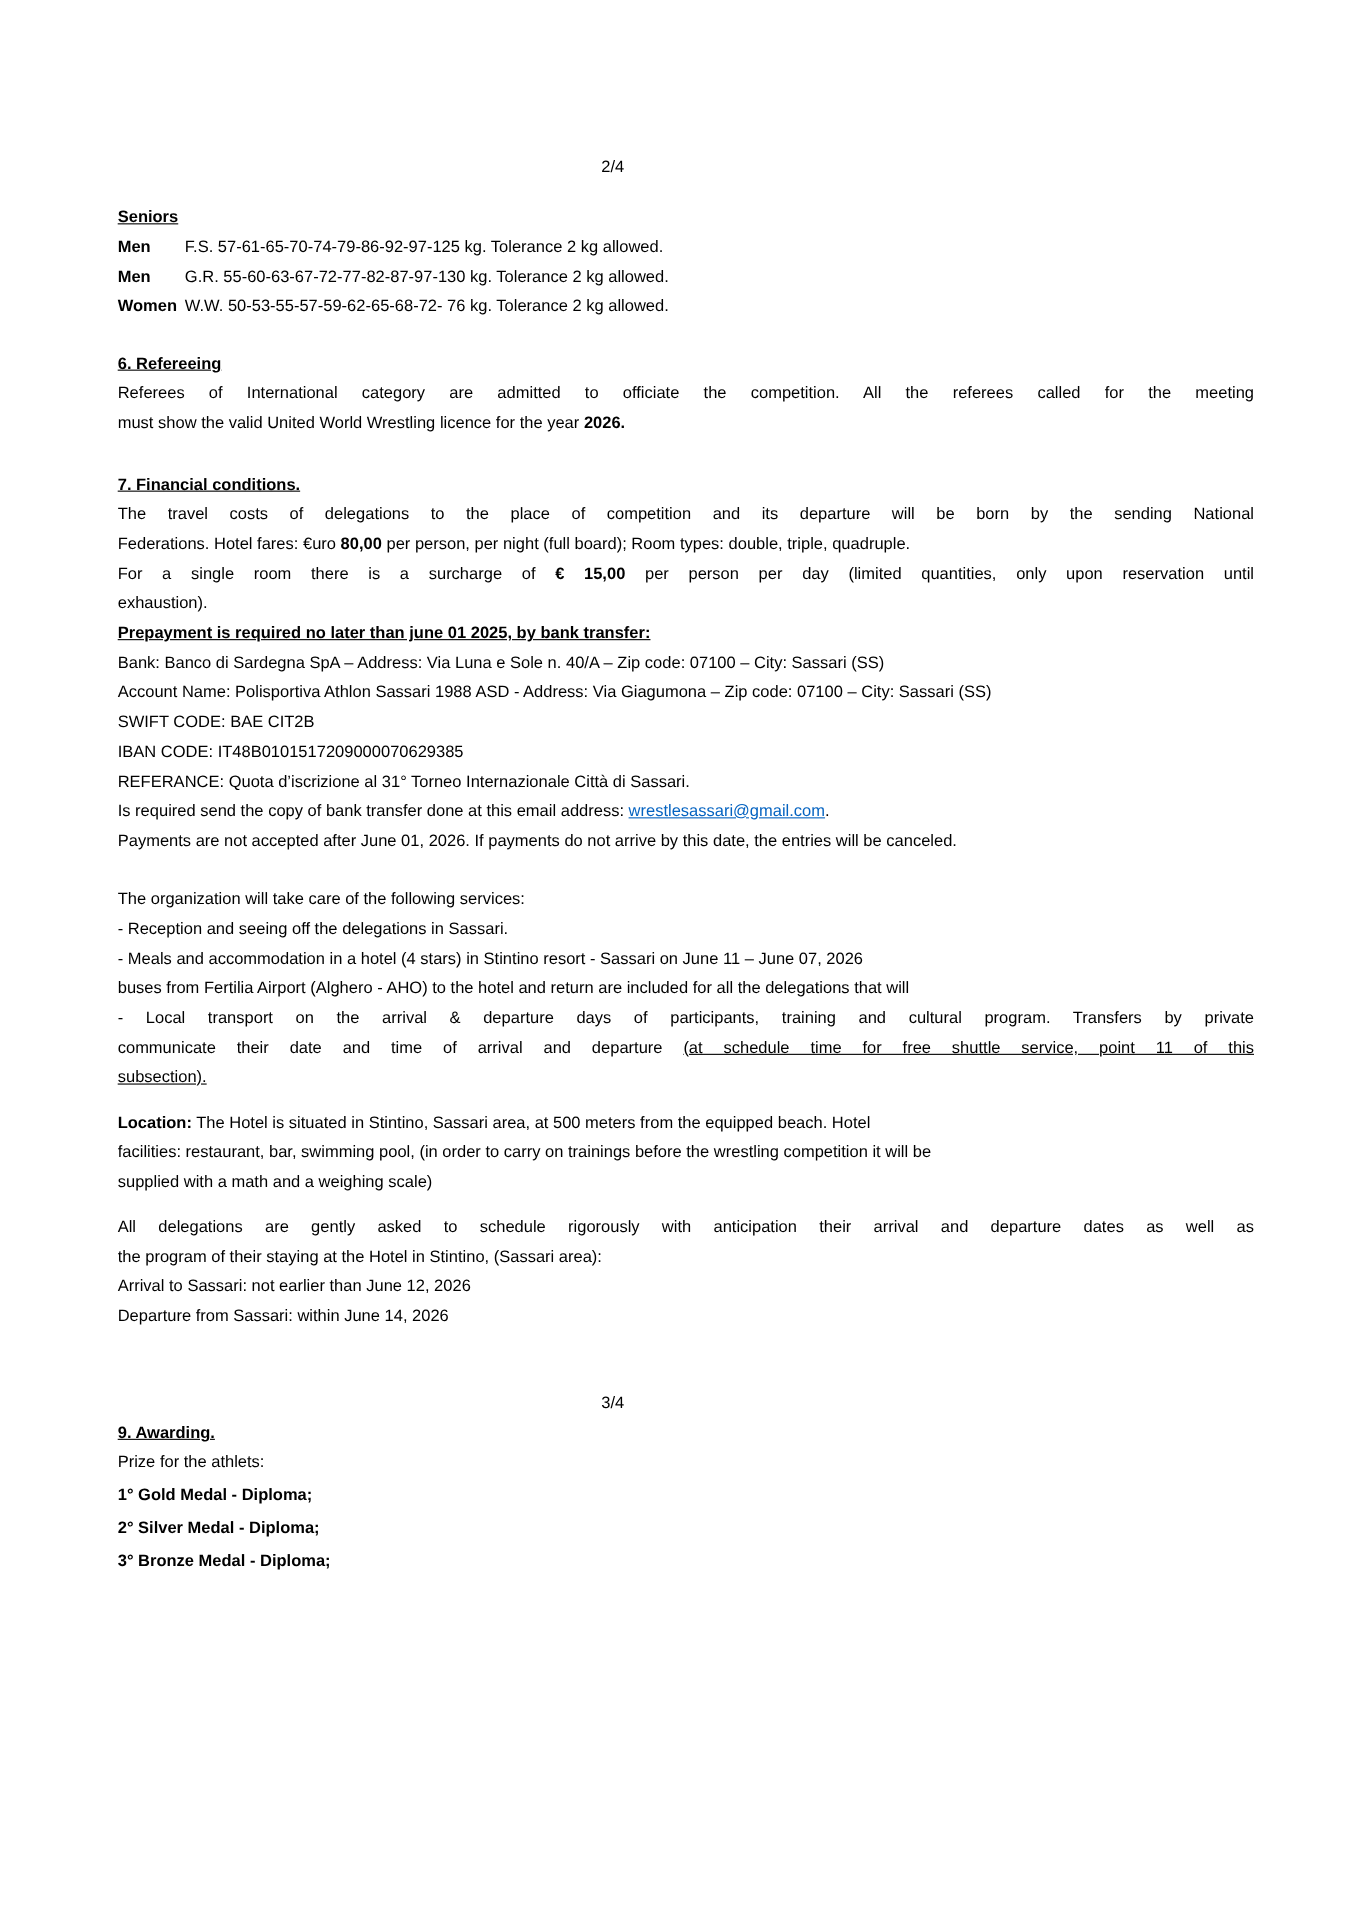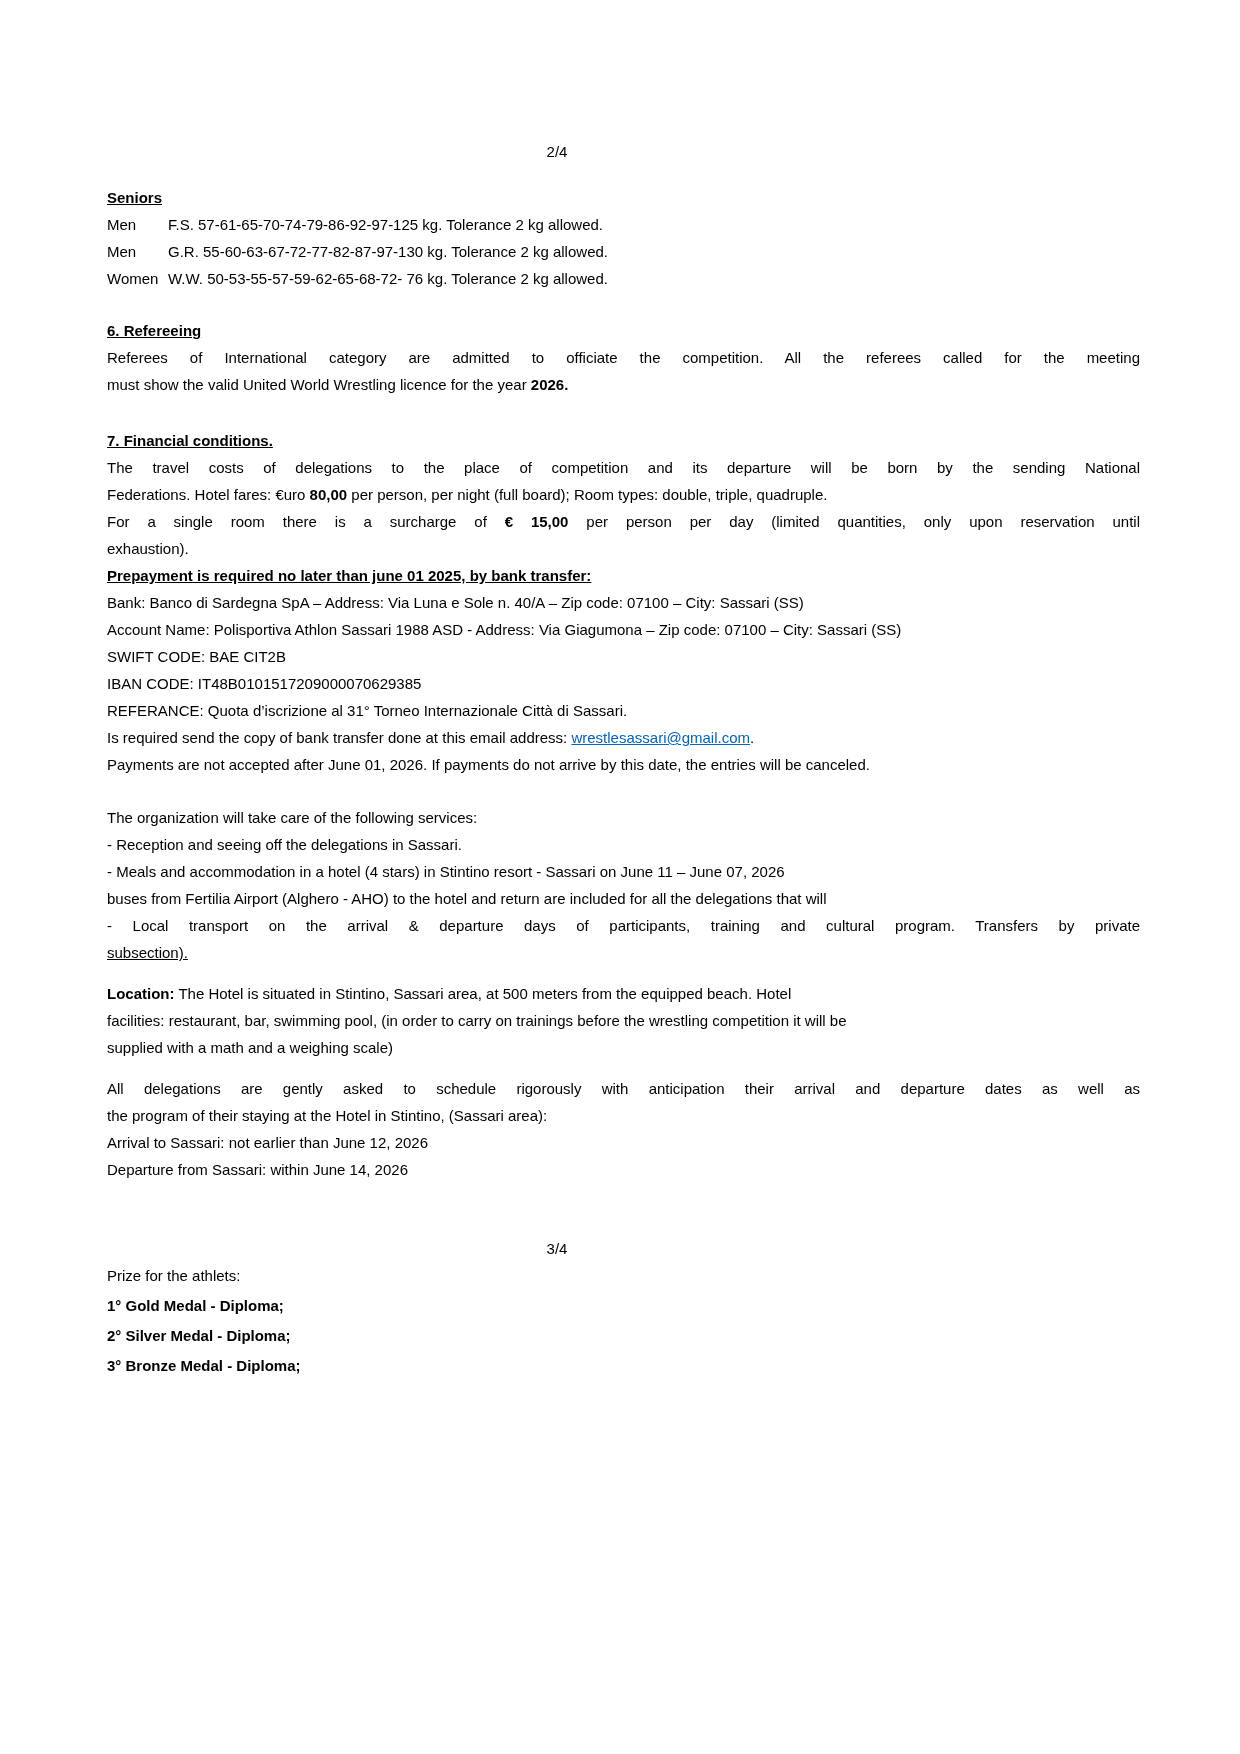--- a/index.html
+++ b/index.html
@@ -30,20 +30,21 @@
   }
   .ctr {
     width: 900px;
     text-align: center;
   }
   .b { font-weight: bold; }
   .u { text-decoration: underline; }
   .col1 {
     display: inline-block;
     width: 61px;
+    font-weight: bold;
   }
   a.maillink, .link {
     color: var(--link-color, #0563C1);
     text-decoration: underline;
     cursor: pointer;
   }
   .sp { width: 100%; }
   .m3 { margin-top: 3px; font-weight: bold; }
 </style>
 </head>
@@ -82,37 +83,39 @@
   <div class="ln"><span>Is required send the copy of bank transfer done at this email address: </span><a class="maillink">wrestlesassari@gmail.com</a><span>.</span></div>
   <div class="ln"><span>Payments are not accepted after June 01, 2026. If payments do not arrive by this date, the entries will be canceled.</span></div>
 
   <div class="sp" style="height:26px"></div>
 
   <div class="ln"><span>The organization will take care of the following services:</span></div>
   <div class="ln"><span>- Reception and seeing off the delegations in Sassari.</span></div>
   <div class="ln"><span>- Meals and accommodation in a hotel (4 stars) in Stintino resort - Sassari on June 11 – June 07, 2026</span></div>
   <div class="ln"><span>buses from Fertilia Airport (Alghero - AHO) to the hotel and return are included for all the delegations that will</span></div>
   <div class="ln j"><span>- Local transport on the arrival &amp; departure days of participants, training and cultural program. Transfers by private</span></div>
+  <div class="ln j"><span>communicate their date and time of arrival and departure </span><span class="u">(at schedule time for free shuttle service, point 11 of this</span></div>
   <div class="ln"><span class="u">subsection).</span></div>
 
   <div class="sp" style="height:14px"></div>
 
   <div class="ln"><span class="b">Location:</span><span> The Hotel is situated in Stintino, Sassari area, at 500 meters from the equipped beach. Hotel</span></div>
   <div class="ln"><span>facilities: restaurant, bar, swimming pool, (in order to carry on trainings before the wrestling competition it will be</span></div>
   <div class="ln"><span>supplied with a math and a weighing scale)</span></div>
 
   <div class="sp" style="height:14px"></div>
 
   <div class="ln j"><span>All delegations are gently asked to schedule rigorously with anticipation their arrival and departure dates as well as</span></div>
   <div class="ln"><span>the program of their staying at the Hotel in Stintino, (Sassari area):</span></div>
   <div class="ln"><span>Arrival to Sassari: not earlier than June 12, 2026</span></div>
   <div class="ln"><span>Departure from Sassari: within June 14, 2026</span></div>
 
   <div class="sp" style="height:52px"></div>
 
   <div class="ln ctr"><span>3/4</span></div>
 
+  <div class="ln"><span class="b u">9. Awarding.</span></div>
   <div class="ln"><span>Prize for the athlets:</span></div>
   <div class="ln m3"><span>1° Gold Medal - Diploma;</span></div>
   <div class="ln m3"><span>2° Silver Medal - Diploma;</span></div>
   <div class="ln m3"><span>3° Bronze Medal - Diploma;</span></div>
 
 </div>
 
 </body></html>

